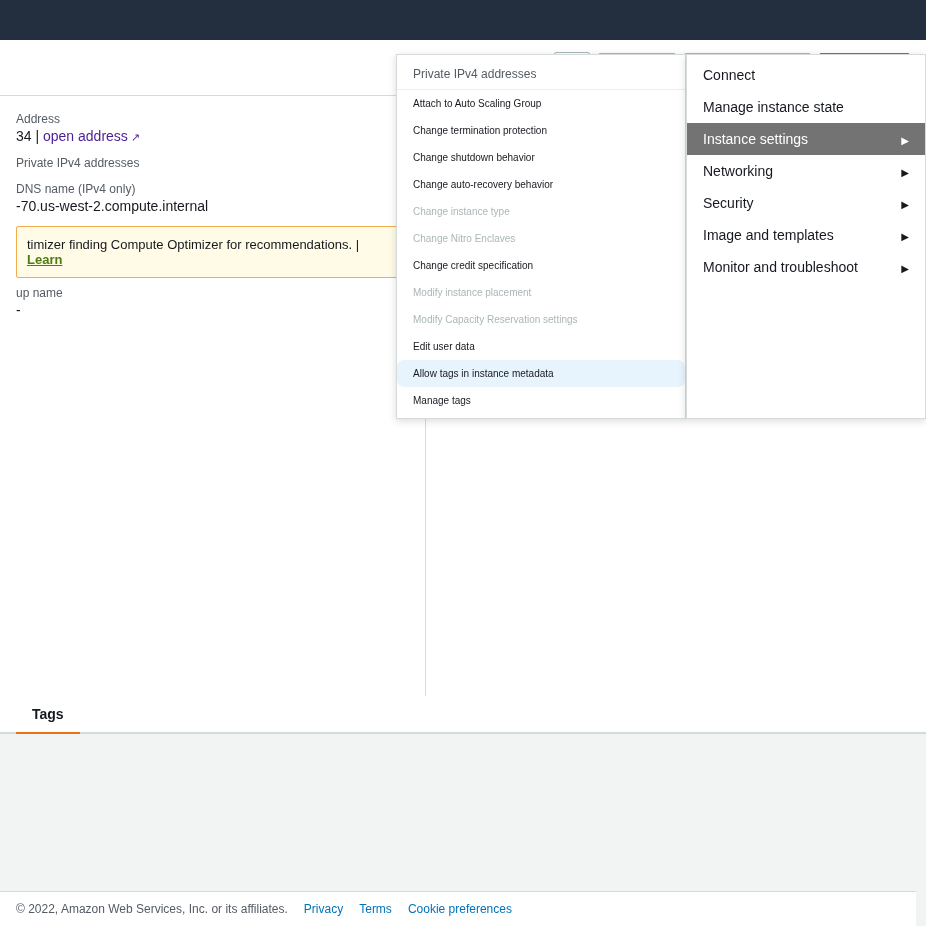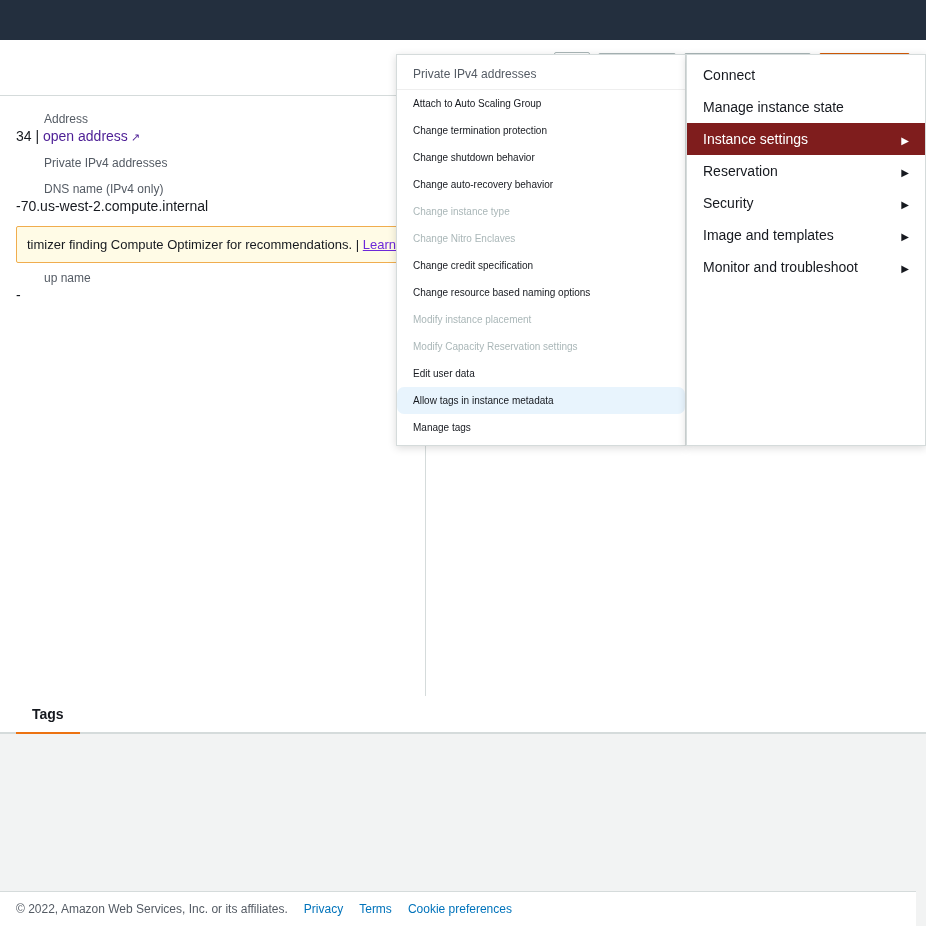--- a/index.html
+++ b/index.html
@@ -72,21 +72,20 @@
       flex: 1;
       padding: 16px;
       border-right: 1px solid #d5dbdb;
       overflow: hidden;
     }
 
     .field-label {
       font-size: 12px;
       color: #545b64;
       margin-bottom: 2px;
-      margin-left: 28px;
     }
     .field-value {
       font-size: 14px;
       color: #16191f;
       margin-bottom: 12px;
     }
     .field-value a {
       color: #4c1d95;
       text-decoration: none;
     }
@@ -237,37 +236,36 @@
 
     <div style="padding: 8px 16px; font-size:12px; color:#545b64; border-bottom:1px solid #eee;">Private IPv4 addresses</div>
 
     <div class="menu-item">Attach to Auto Scaling Group</div>
     <div class="menu-item">Change termination protection</div>
     <div class="menu-item">Change shutdown behavior</div>
     <div class="menu-item">Change auto-recovery behavior</div>
     <div class="menu-item disabled">Change instance type</div>
     <div class="menu-item disabled">Change Nitro Enclaves</div>
     <div class="menu-item">Change credit specification</div>
-    <div class="menu-item">Change resource based naming options</div>
     <div class="menu-item disabled">Modify instance placement</div>
     <div class="menu-item disabled">Modify Capacity Reservation settings</div>
     <div class="menu-item">Edit user data</div>
     <div class="menu-item" style="background:#e8f4fd;border-radius:7px;">Allow tags in instance metadata</div>
     <div class="menu-item">Manage tags</div>
   </div>
 
   <div class="actions-dropdown">
     <div class="menu-item">Connect</div>
     <div class="menu-item">Manage instance state</div>
-    <div class="menu-item submenu-active" style="background:#7f1d1d; color:#fff;">
+    <div class="menu-item submenu-active" style="background:#737373; color:#fff;">
       <span>Instance settings</span>
       <span class="chevron-right" style="color:#fff;"></span>
     </div>
     <div class="menu-item">
-      <span>Reservation</span>
+      <span>Networking</span>
       <span class="chevron-right"></span>
     </div>
     <div class="menu-item">
       <span>Security</span>
       <span class="chevron-right"></span>
     </div>
     <div class="menu-item">
       <span>Image and templates</span>
       <span class="chevron-right"></span>
     </div>
@@ -289,21 +287,21 @@
 
     <div class="field-label">Private IPv4 addresses</div>
     <div class="field-value"></div>
 
     <div class="field-label">DNS name (IPv4 only)</div>
     <div class="field-value">-70.us-west-2.compute.internal</div>
 
     <div style="margin-top: 8px; margin-bottom: 8px; background:#fffbe6; border:1px solid #f0ad4e; border-radius:2px; padding:10px; font-size:13px;">
       <span>timizer finding</span>
       <span>Compute Optimizer for recommendations. |</span>
-      <a href="#" style="color:#6d28d9;">Learn</a>
+      <a href="#" style="color:#4d7c0f;font-weight:bold;">Learn</a>
     </div>
 
     <div class="field-label">up name</div>
     <div class="field-value">-</div>
   </div>
 
   <div class="right-panel">
     <div class="info-row">
       <div class="info-key">Instance ID</div>
       <div class="info-val" style="color:#0073bb; font-weight:400;">

